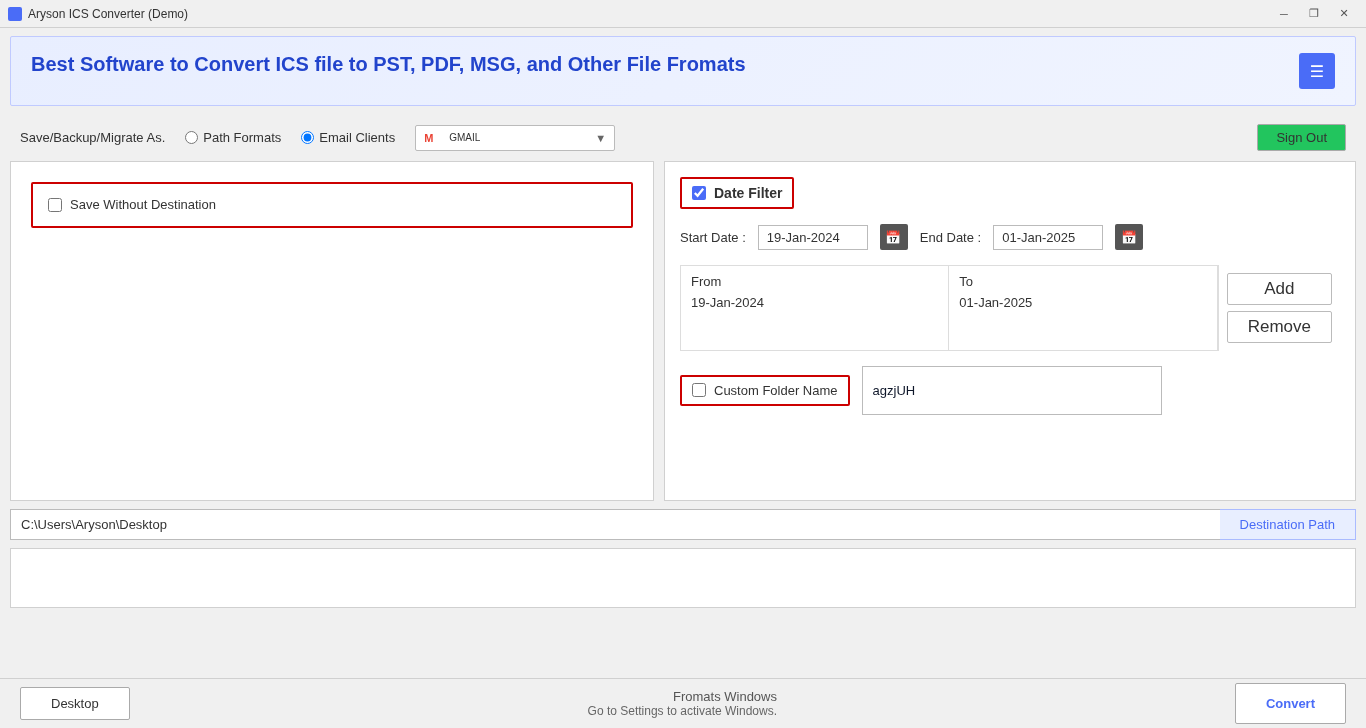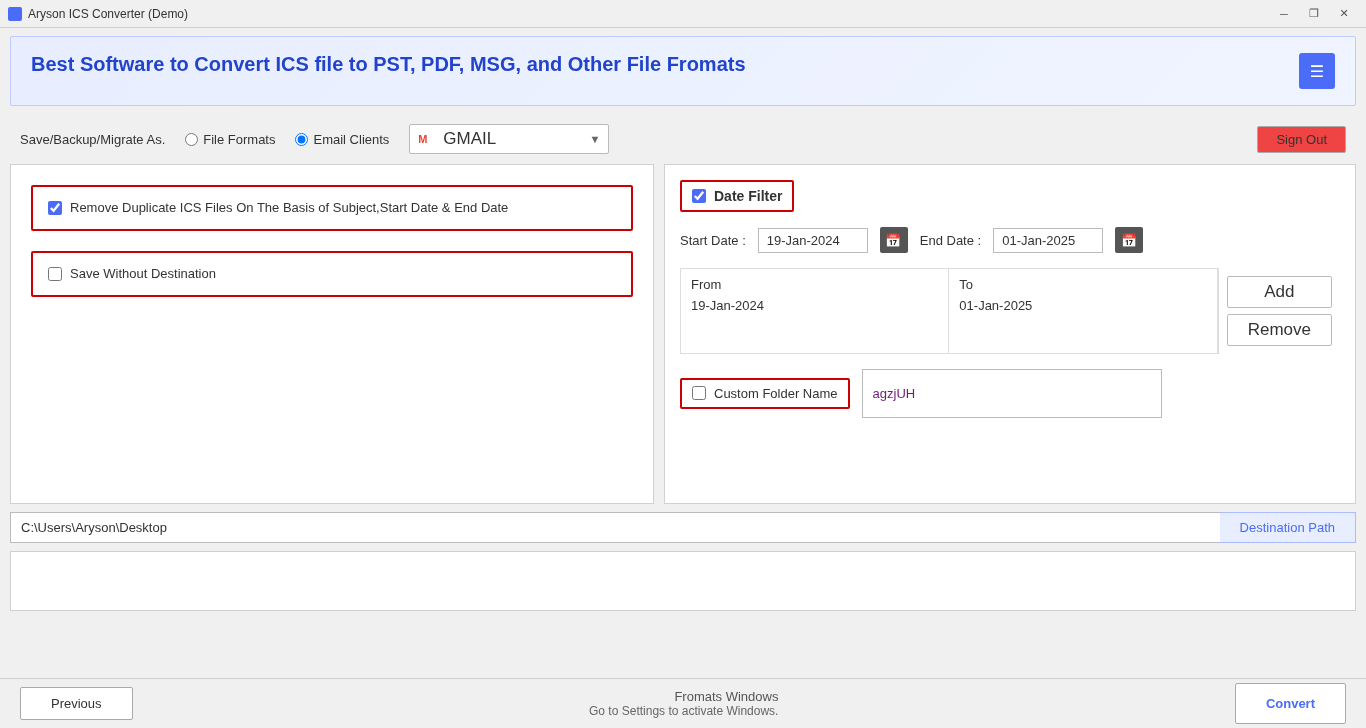--- a/index.html
+++ b/index.html
@@ -123,30 +123,30 @@
       width: 20px;
       height: 16px;
       font-size: 11px;
       font-weight: bold;
       color: #EA4335;
       display: flex;
       align-items: center;
     }
     .gmail-text {
       flex: 1;
-      font-size: 17px;
+      font-size: 10px;
       color: #333;
     }
     .dropdown-arrow {
       color: #666;
       font-size: 11px;
     }
     .sign-out-btn {
       margin-left: auto;
-      background: #ef4444;
+      background: #22c55e;
       border: 1px solid #aaa;
       padding: 5px 18px;
       cursor: pointer;
       font-size: 13px;
       color: #333;
       border-radius: 2px;
     }
 
     
     .main-area {
@@ -317,21 +317,21 @@
       font-size: 13px;
       color: #333;
       font-weight: 500;
     }
     .folder-name-input {
       border: 1px solid #bbb;
       padding: 16px 10px;
       font-size: 13px;
       flex: 1;
       max-width: 300px;
-      color: #701a75;
+      color: #0f172a;
     }
 
     
     .destination-row {
       display: flex;
       align-items: center;
       gap: 0;
       padding: 0 10px;
       margin-top: 8px;
     }
@@ -423,42 +423,38 @@
 <div class="header-banner">
   <h1 class="header-title">Best Software to Convert ICS file to PST, PDF, MSG, and Other File Fromats</h1>
   <button class="menu-btn">☰</button>
 </div>
 
 <div class="toolbar-row">
   <span class="toolbar-label">Save/Backup/Migrate As.</span>
   <div class="radio-group">
     <label class="radio-item">
       <input type="radio" name="saveAs" style="">
-      <span>File Formats</span>
+      <span>Path Formats</span>
     </label>
     <label class="radio-item">
       <input type="radio" name="saveAs" checked="" style="">
       <span>Email Clients</span>
     </label>
   </div>
   <div class="gmail-selector">
     <span class="gmail-logo">M</span>
     <span class="gmail-text">GMAIL</span>
     <span class="dropdown-arrow">▼</span>
   </div>
   <button class="sign-out-btn">Sign Out</button>
 </div>
 
 <div class="main-area">
 
   <div class="left-panel">
-    <div class="option-box">
-      <input type="checkbox" checked="" style="">
-      <span class="option-label">Remove Duplicate ICS Files On The Basis of Subject,Start Date &amp; End Date</span>
-    </div>
     <div class="option-box">
       <input type="checkbox" style="">
       <span class="option-label">Save Without Destination</span>
     </div>
   </div>
 
   <div class="right-panel">
 
     <div>
       <div class="date-filter-header">
@@ -505,19 +501,19 @@
 </div>
 
 <div class="destination-row">
   <input class="path-input" type="text" value="C:\Users\Aryson\Desktop" style="">
   <button class="destination-btn">Destination Path</button>
 </div>
 
 <div class="log-area"></div>
 
 <div class="footer">
-  <button class="prev-btn">Previous</button>
+  <button class="prev-btn">Desktop</button>
   <div class="windows-activate">
     <div>Fromats Windows</div>
     <div>Go to Settings to activate Windows.</div>
   </div>
   <button class="convert-btn">Convert</button>
 </div>
 
 </body></html>

